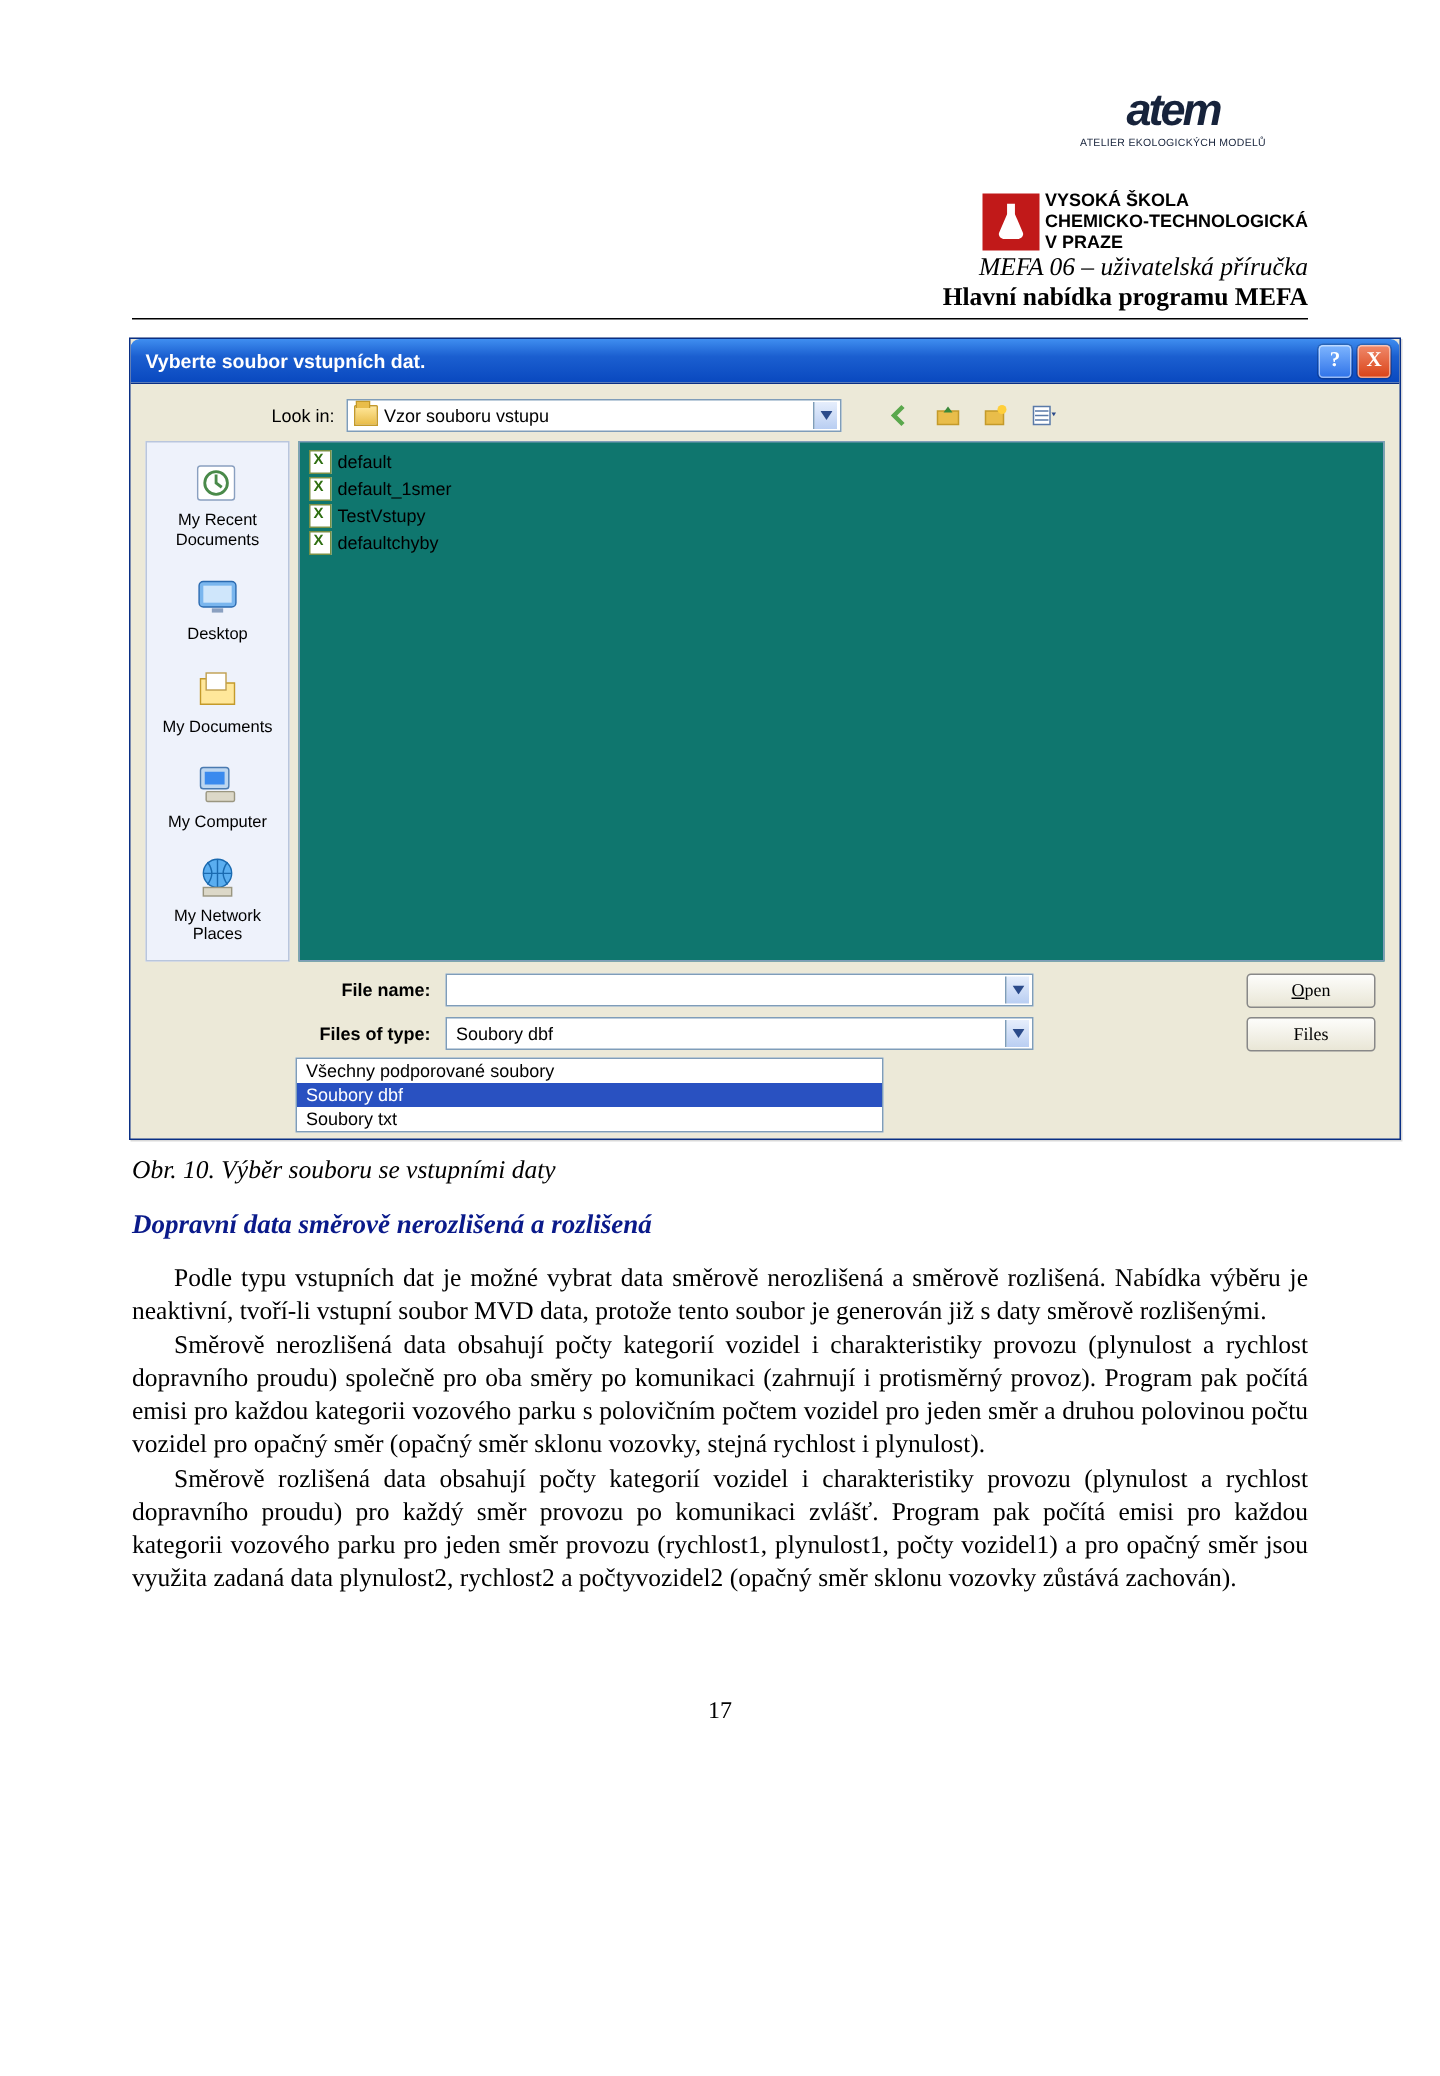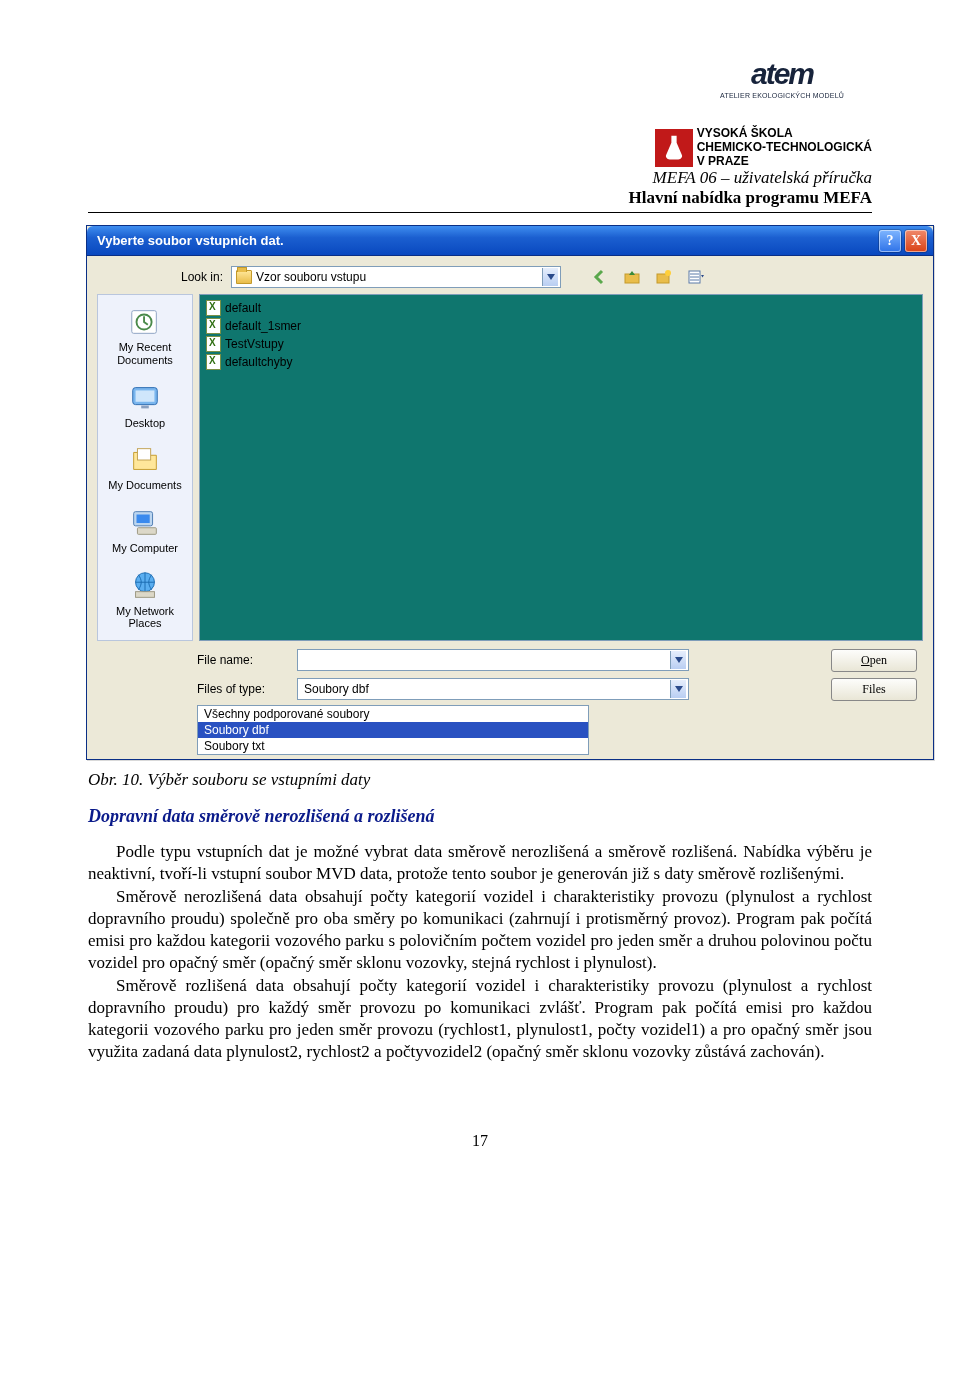--- a/index.html
+++ b/index.html
@@ -162,21 +162,21 @@
     background:#fff; border:1px solid #7a9045;
     position:relative; display:inline-block;
   }
   .xls-ico::after{
     content:"X"; position:absolute; top:0; left:2px;
     font:bold 10px Arial; color:#2f6f12;
   }
 
   .bottom-rows { margin: 8px 0 0 100px; }
   .brow { display:flex; align-items:center; gap:10px; margin-bottom:6px; }
-  .brow-label { width:90px; text-align:left; }
+  .brow-label { width:90px; text-align:right;font-weight:bold; }
   .txt-combo {
     width: 392px; height:22px; background:#fff; border:1px solid #7f9db9;
     display:flex; align-items:center; padding:0 2px 0 6px;
   }
   .xp-btn {
     width:86px; height:23px;
     background: linear-gradient(to bottom,#fdfdfb,#e9e6d6);
     border:1px solid #888; border-radius:3px;
     font:12px Tahoma; color:#000;
     margin-left: auto;

